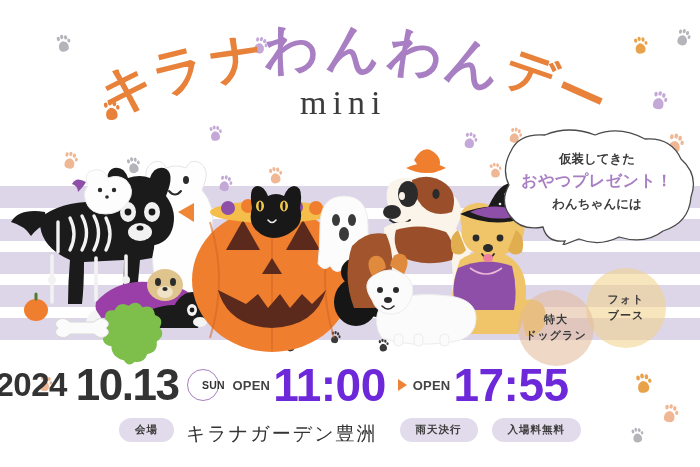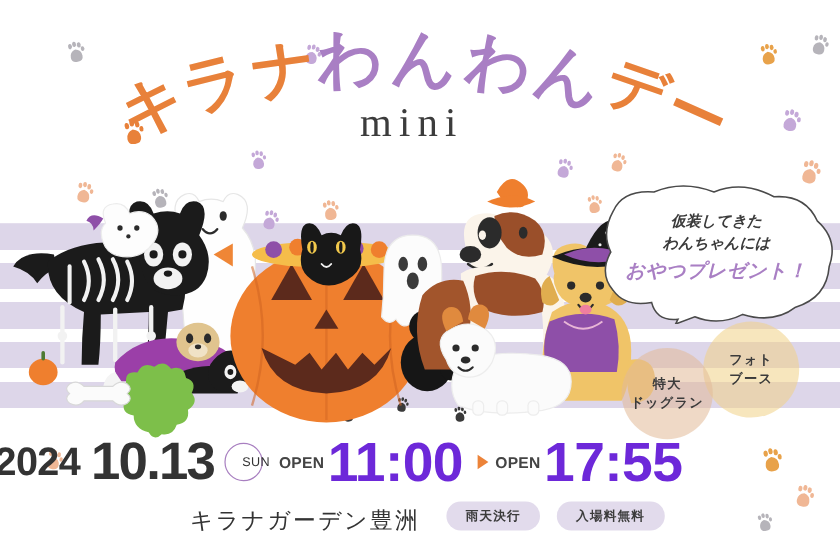--- a/index.html
+++ b/index.html
@@ -64,25 +64,24 @@
     font-weight: 400;
     letter-spacing: 6px;
     color: #3c3c3c;
     z-index: 6;
   }
 
   
   .bubble {
     position: absolute;
     left: 499px;
-    top: 152px;
+    top: 127px;
     width: 196px;
     height: 118px;
     z-index: 8;
-    font-style: italic;
   }
   .bubble svg { position: absolute; left: 0; top: 0; }
   .bubble-text {
     position: absolute;
     left: 0; top: 22px;
     width: 196px;
     text-align: center;
     z-index: 9;
   }
   .bubble-line {
@@ -160,21 +159,21 @@
     border: 1.4px solid #a87fc0;
     border-radius: 50%;
     display: flex;
     align-items: center;
     justify-content: center;
     margin-left: 9px;
   }
   .sun-badge span {
     font-family: "Liberation Sans", sans-serif;
     font-size: 10.5px;
-    font-weight: 400;
+    font-weight: 700;
     color: #333;
     letter-spacing: 0.3px;
     padding-left: 20px;
   }
   .oc-label {
     font-family: "Liberation Sans", sans-serif;
     font-size: 13px;
     font-weight: 700;
     color: #444;
     letter-spacing: 0.2px;
@@ -660,22 +659,22 @@
   <div class="bubble">
     <svg width="196" height="118" viewBox="0 0 196 118">
       <path d="M46 8 Q20 6 12 24 Q2 42 10 58 Q0 76 12 90 Q22 104 44 100
                Q48 116 66 114 L64 118 L80 112
                Q100 120 120 110 Q146 118 164 104
                Q190 96 192 70 Q200 48 182 32
                Q172 10 146 12 Q120 -2 96 8 Q70 -2 46 8 Z" fill="#ffffff" stroke="#4a4a4a" stroke-width="1.3"></path>
     </svg>
     <div class="bubble-text">
       <div class="bubble-line">仮装してきた</div>
+      <div class="bubble-line accent">おやつプレゼント！</div>
       <div class="bubble-line">わんちゃんには</div>
-      <div class="bubble-line accent">おやつプレゼント！</div>
     </div>
   </div>
 
   <div class="circle circle-b">
     <div class="circle-label">
       <div>フォト</div>
       <div>ブース</div>
     </div>
   </div>
   <div class="circle circle-a">
@@ -692,18 +691,19 @@
       <span>SUN</span>
     </span>
     <span class="oc-label">OPEN</span>
     <span class="oc-time">11:00</span>
     <span class="tri"></span>
     <span class="oc-label" style="margin-left:6px">OPEN</span>
     <span class="oc-time">17:55</span>
   </div>
 
   <div class="info-row">
+    <span class="pill">会場</span>
     <span class="venue">キラナガーデン豊洲</span>
     <span class="pill">雨天決行</span>
     <span class="pill">入場料無料</span>
   </div>
 
 </div>
 
 </body></html>

